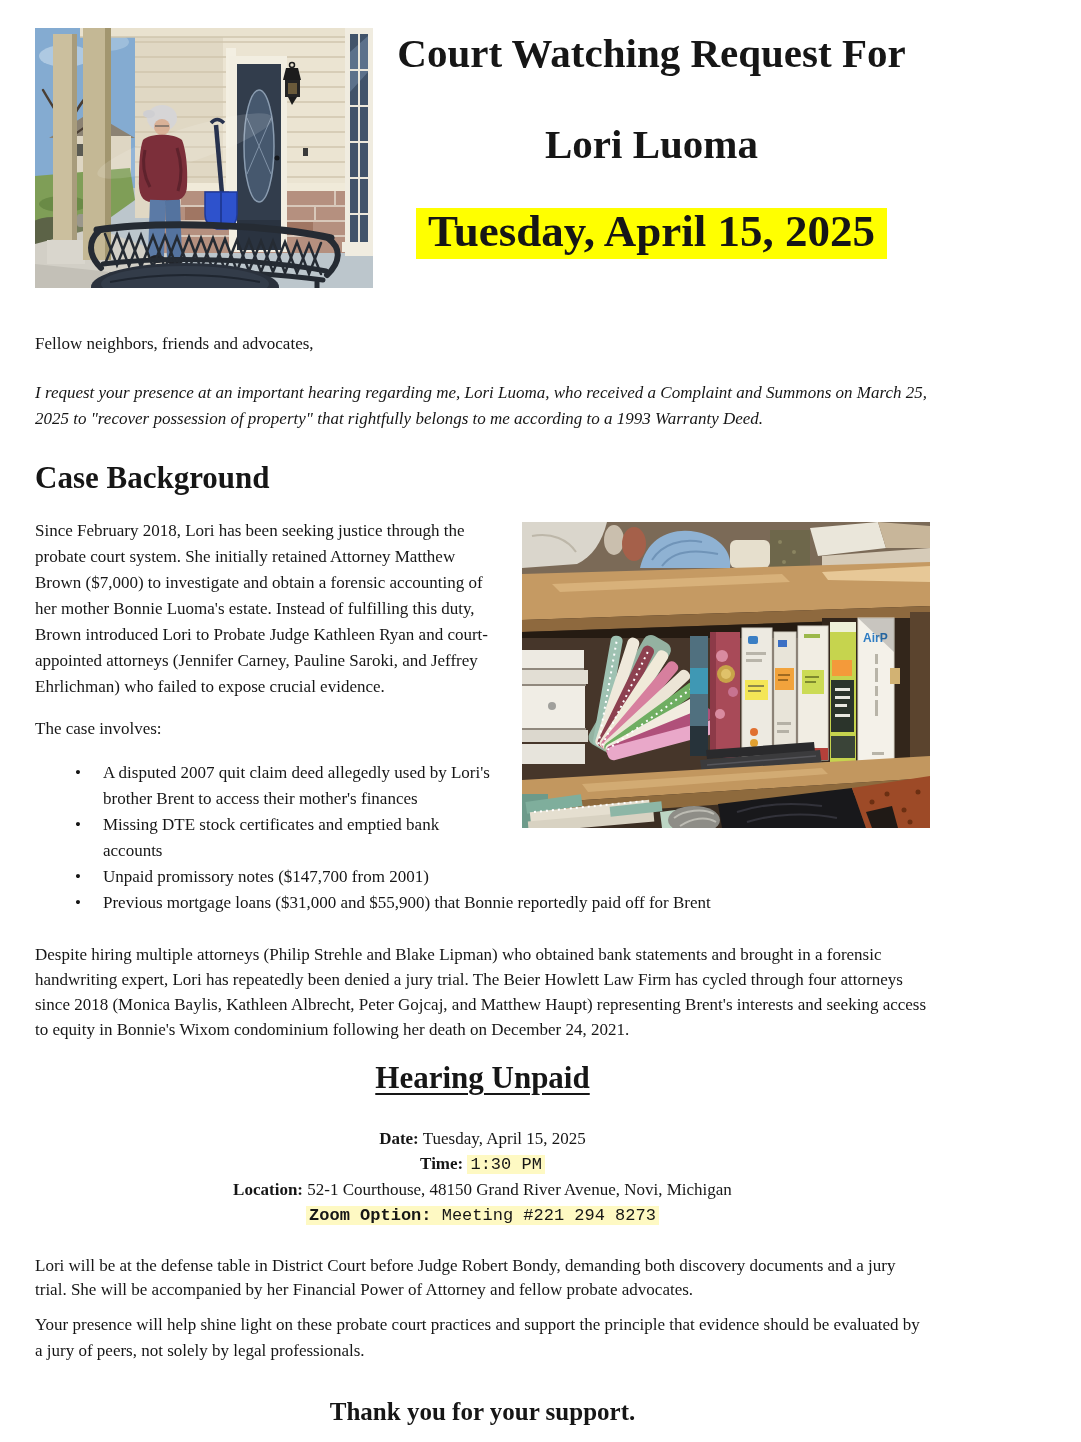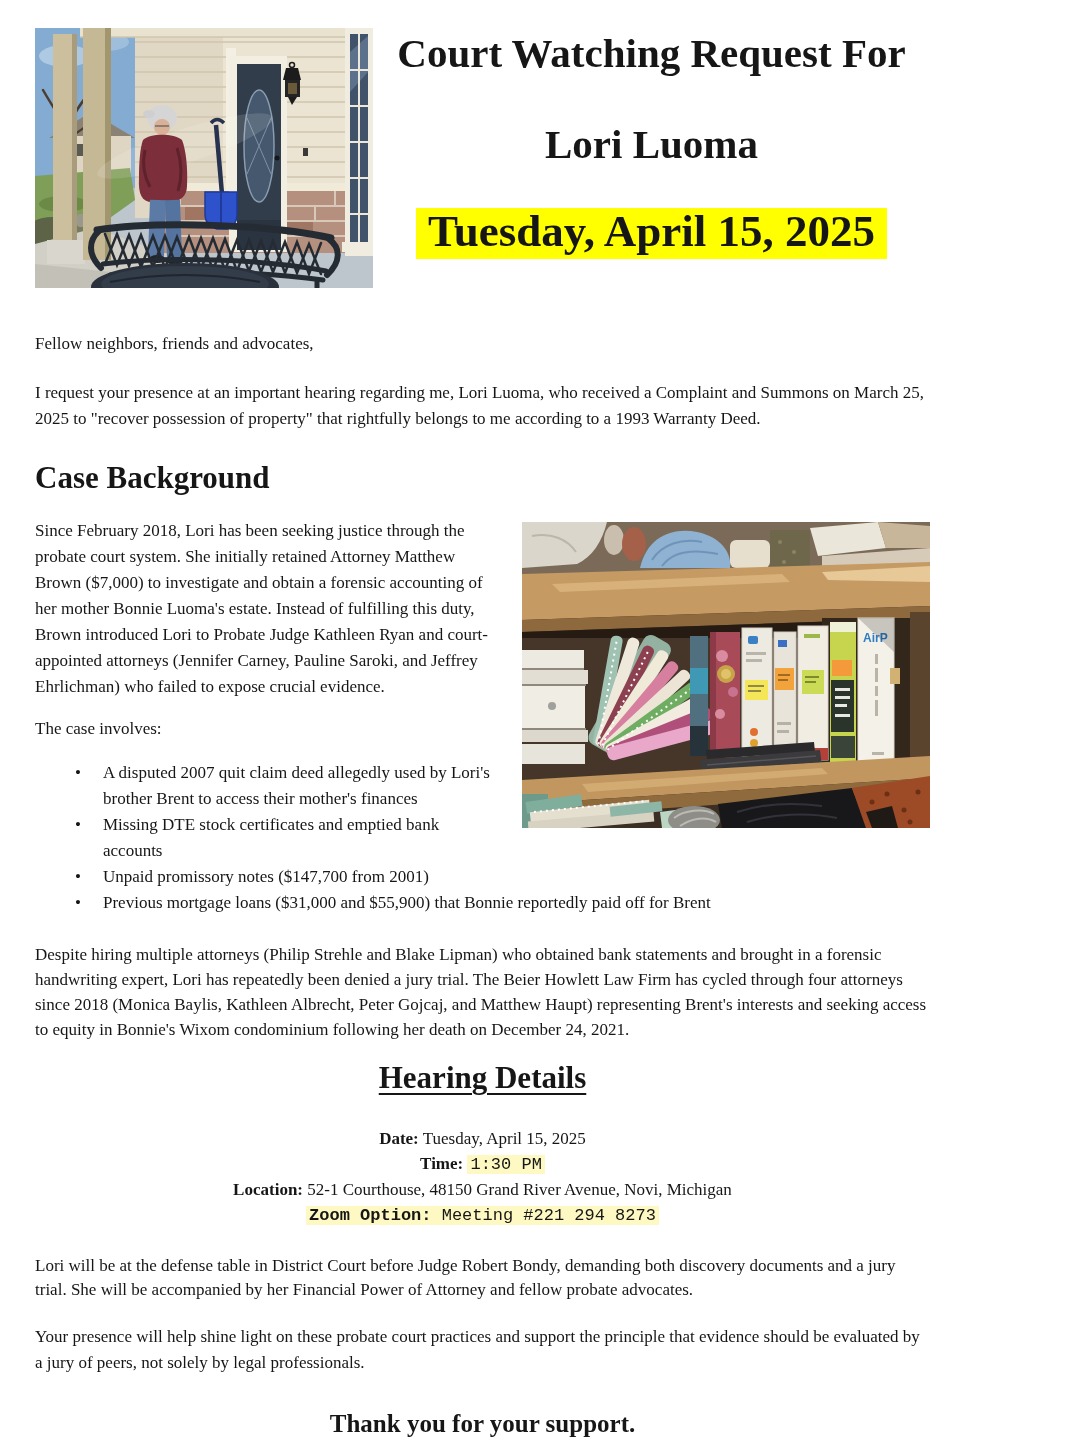--- a/index.html
+++ b/index.html
@@ -18,40 +18,40 @@
   .title-block { flex:1; text-align:center; padding-top:4px; }
   .title-line { font-size:41px; font-weight:700; line-height:1.05; }
   .title-line2 { margin-top:48px; }
   .date-banner {
     display:inline-block; margin-top:42px;
     background:#ffff00; font-size:45px; font-weight:700;
     padding:1px 12px 5px 12px; line-height:1.0;
   }
   
   .salutation { margin-top:46px; }
-  .intro { margin-top:26px; line-height:26px; }
+  .intro { margin-top:26px; line-height:26px;font-style:italic; }
   .case-heading { margin-top:28px; font-size:31px; font-weight:700; }
   .case-body { margin-top:22px; line-height:26px; }
   .shelf-photo { float:right; width:408px; height:306px; margin:4px 0 12px 28px; display:block; }
   .case-involves { margin-top:16px; }
   .case-bullets { margin:18px 0 0 0; padding:0 0 0 68px; list-style:none; }
   .case-bullets li { position:relative; line-height:26px; }
   .case-bullets li::before { content:"\2022"; position:absolute; left:-28px; }
   .case-attorneys { clear:both; margin-top:26px; line-height:25px; }
   
   .hearing-heading {
     margin-top:18px; text-align:center; font-size:31px; font-weight:700;
     text-decoration:underline; text-underline-offset:5px; text-decoration-thickness:2px;
   }
   .hearing-details { margin-top:30px; text-align:center; line-height:25px; }
   .detail-label { font-weight:700; }
   .hl { background:#fef9c3; padding:0 3px;font-family:Liberation Mono, monospace; }
   
   .closing-1 { margin-top:26px; line-height:24px; }
-  .closing-2 { margin-top:22px; line-height:26px; }
+  .closing-2 { margin-top:10px; line-height:26px; }
   .thanks { margin-top:34px; text-align:center; font-weight:700; font-size:25px; }
 </style>
 </head>
 <body>
 
 <div class="page">
 
   <div class="masthead">
 
     <svg class="porch-photo" viewBox="0 0 338 260" xmlns="http://www.w3.org/2000/svg">
@@ -368,21 +368,21 @@
     <ul class="case-bullets">
       <li>A disputed 2007 quit claim deed allegedly used by Lori's brother Brent to access their mother's finances</li>
       <li>Missing DTE stock certificates and emptied bank accounts</li>
       <li>Unpaid promissory notes ($147,700 from 2001)</li>
       <li>Previous mortgage loans ($31,000 and $55,900) that Bonnie reportedly paid off for Brent</li>
     </ul>
 
     <p class="case-attorneys">Despite hiring multiple attorneys (Philip Strehle and Blake Lipman) who obtained bank statements and brought in a forensic handwriting expert, Lori has repeatedly been denied a jury trial. The Beier Howlett Law Firm has cycled through four attorneys since 2018 (Monica Baylis, Kathleen Albrecht, Peter Gojcaj, and Matthew Haupt) representing Brent's interests and seeking access to equity in Bonnie's Wixom condominium following her death on December 24, 2021.</p>
   </div>
 
-  <div class="hearing-heading">Hearing Details</div>
+  <div class="hearing-heading">Hearing Unpaid</div>
 
   <div class="hearing-details">
     <div>
       <span class="detail-label">Date:</span>
       <span>Tuesday, April 15, 2025</span>
     </div>
     <div>
       <span class="detail-label">Time:</span>
       <span class="hl">1:30 PM</span>
     </div>

